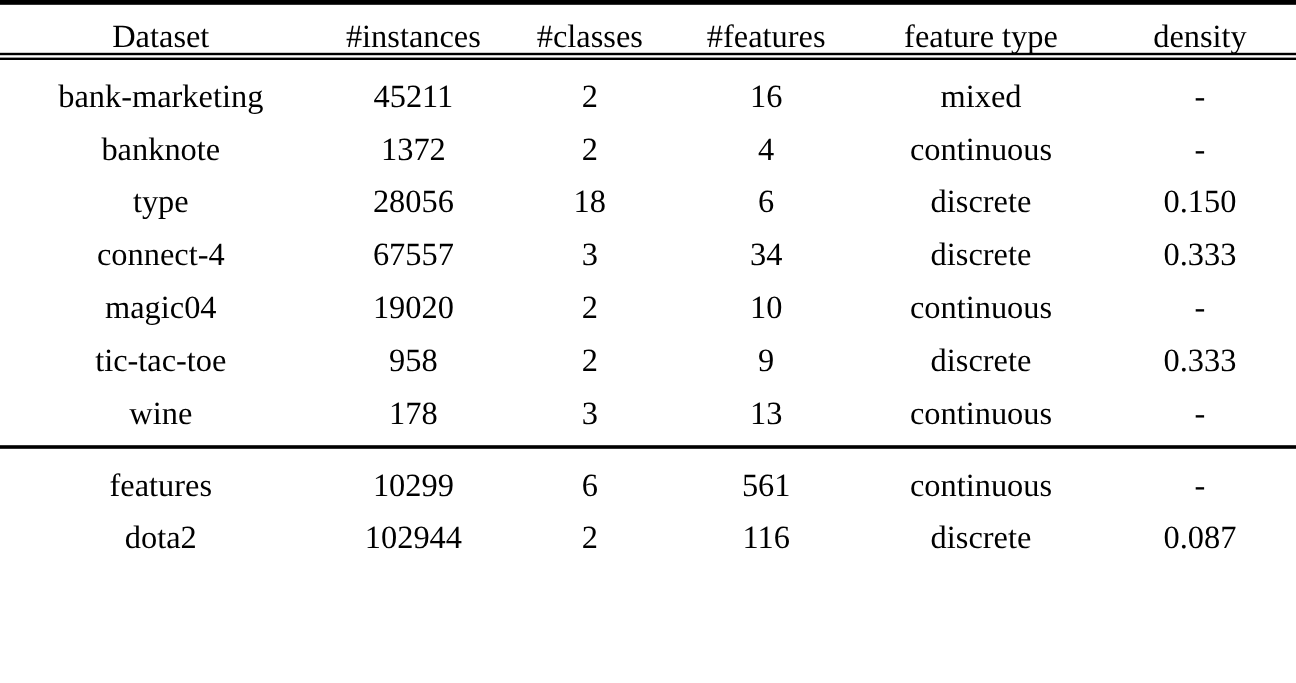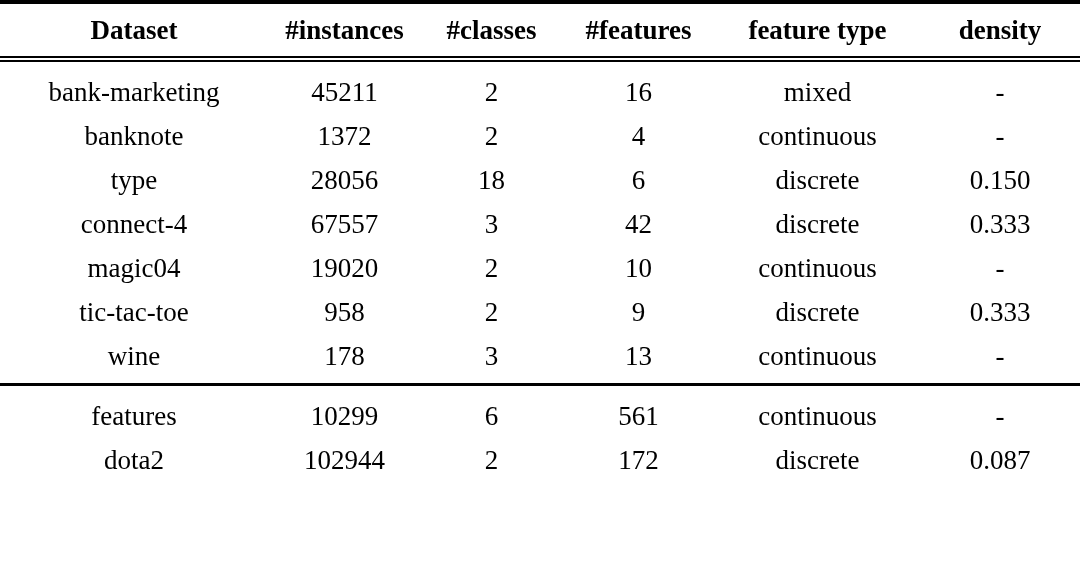--- a/index.html
+++ b/index.html
@@ -33,23 +33,23 @@
 
   
   col.c-dataset   { width: 268px; }
   col.c-instances { width: 153px; }
   col.c-classes   { width: 141px; }
   col.c-features  { width: 153px; }
   col.c-ftype     { width: 205px; }
   col.c-density   { width: 160px; }
 
   thead th {
-    font-weight: bold;
+    font-weight: normal;
     text-align: center;
-    padding: 13px 0 12px 0;
+    padding: 13px 0 0 0;
     vertical-align: middle;
     white-space: nowrap;
   }
 
   tbody td {
     text-align: center;
     padding: 4px 0 4px 0;
     height: 36px;
     vertical-align: middle;
     white-space: nowrap;
@@ -143,21 +143,21 @@
           <td>28056</td>
           <td>18</td>
           <td>6</td>
           <td>discrete</td>
           <td>0.150</td>
         </tr>
         <tr>
           <td>connect-4</td>
           <td>67557</td>
           <td>3</td>
-          <td>42</td>
+          <td>34</td>
           <td>discrete</td>
           <td>0.333</td>
         </tr>
         <tr>
           <td>magic04</td>
           <td>19020</td>
           <td>2</td>
           <td>10</td>
           <td>continuous</td>
           <td>-</td>
@@ -200,20 +200,20 @@
           <td>10299</td>
           <td>6</td>
           <td>561</td>
           <td>continuous</td>
           <td>-</td>
         </tr>
         <tr>
           <td>dota2</td>
           <td>102944</td>
           <td>2</td>
-          <td>172</td>
+          <td>116</td>
           <td>discrete</td>
           <td>0.087</td>
         </tr>
       </tbody>
 
   </table>
 </div>
 
 </body></html>

